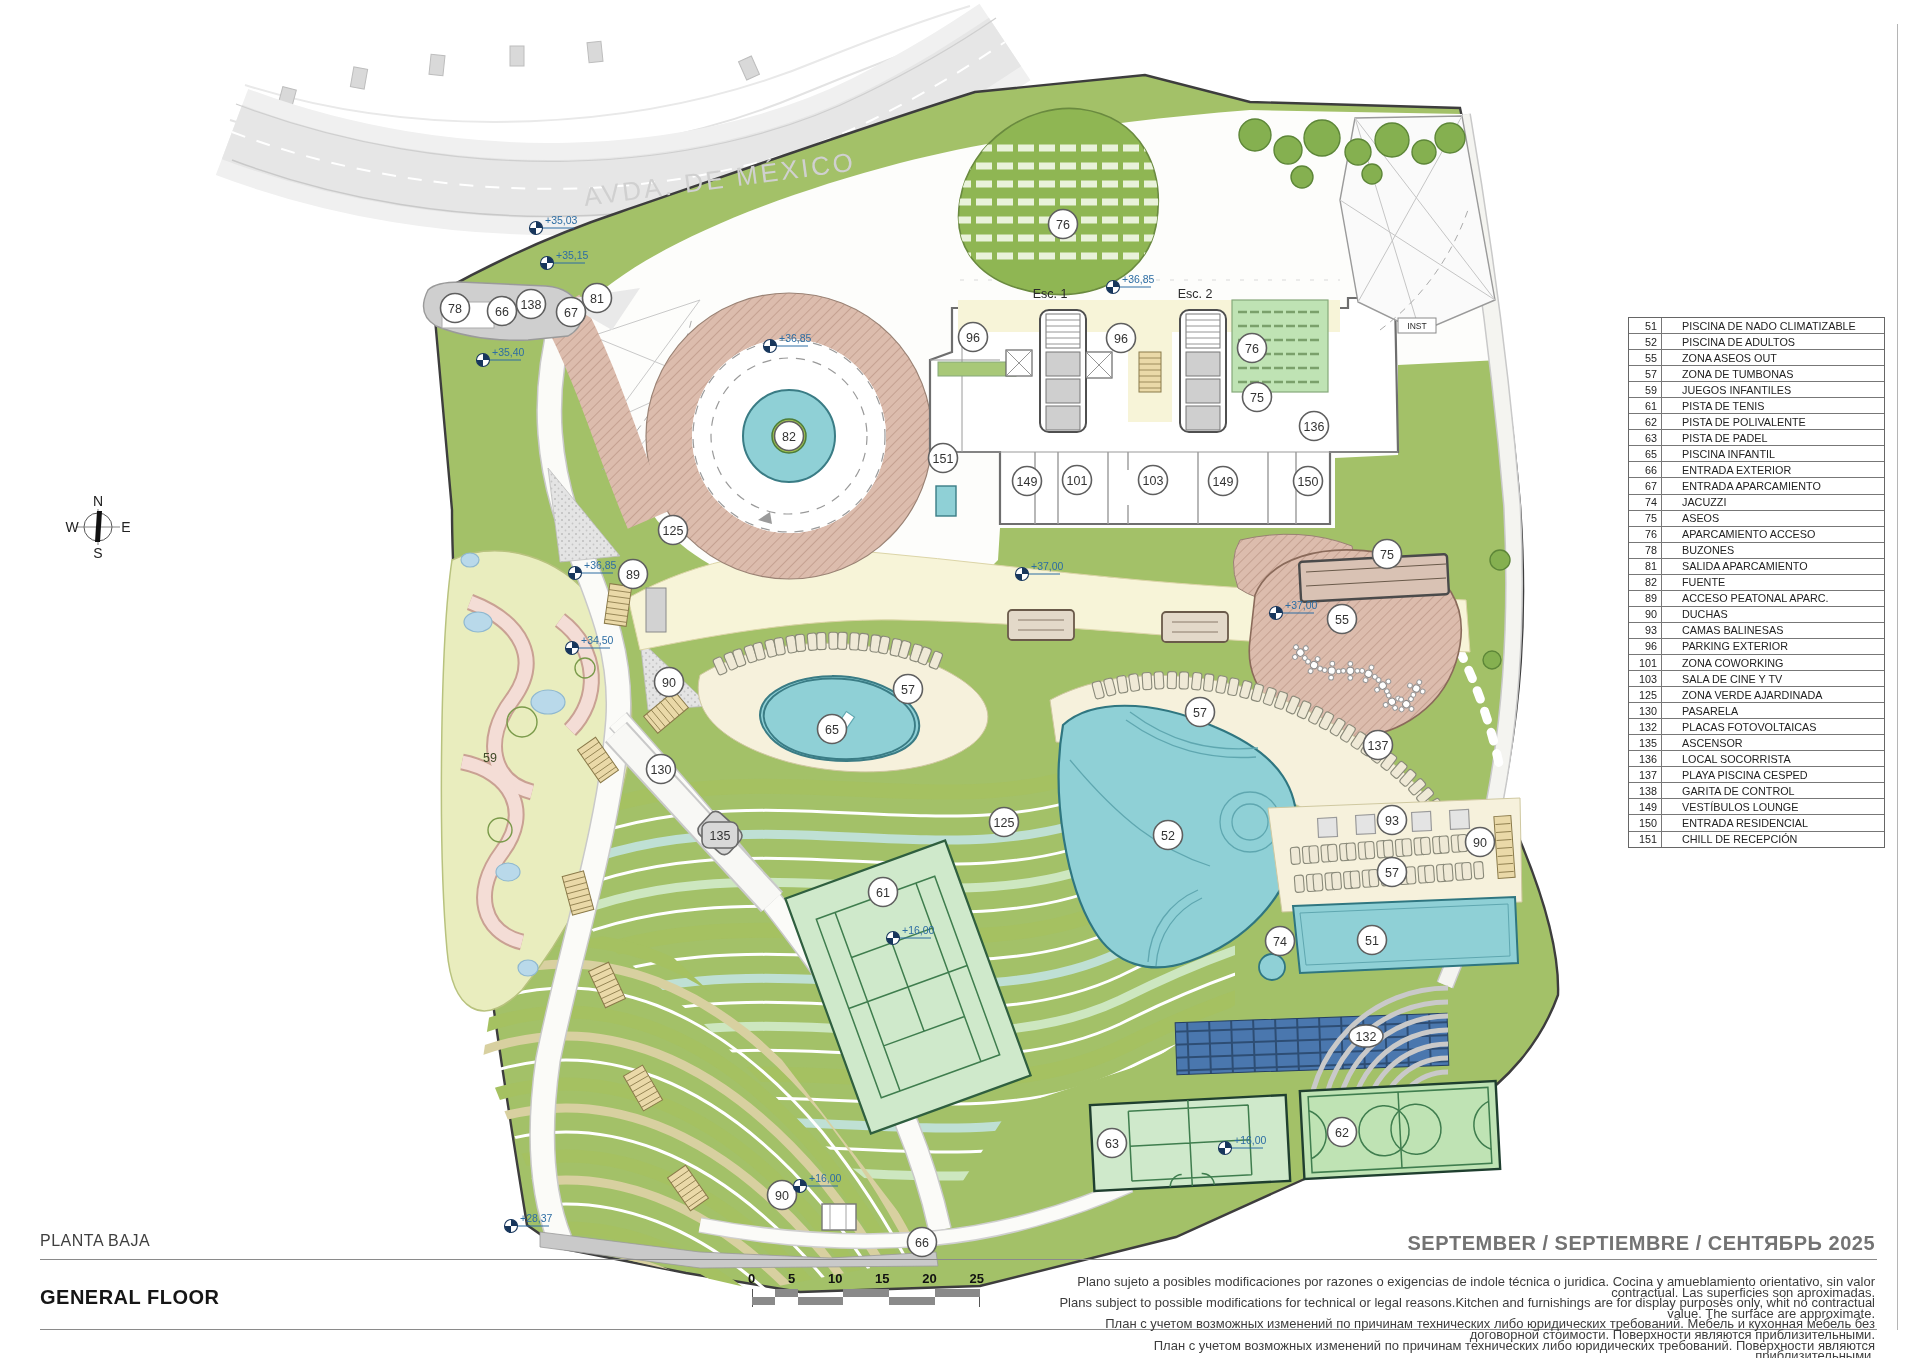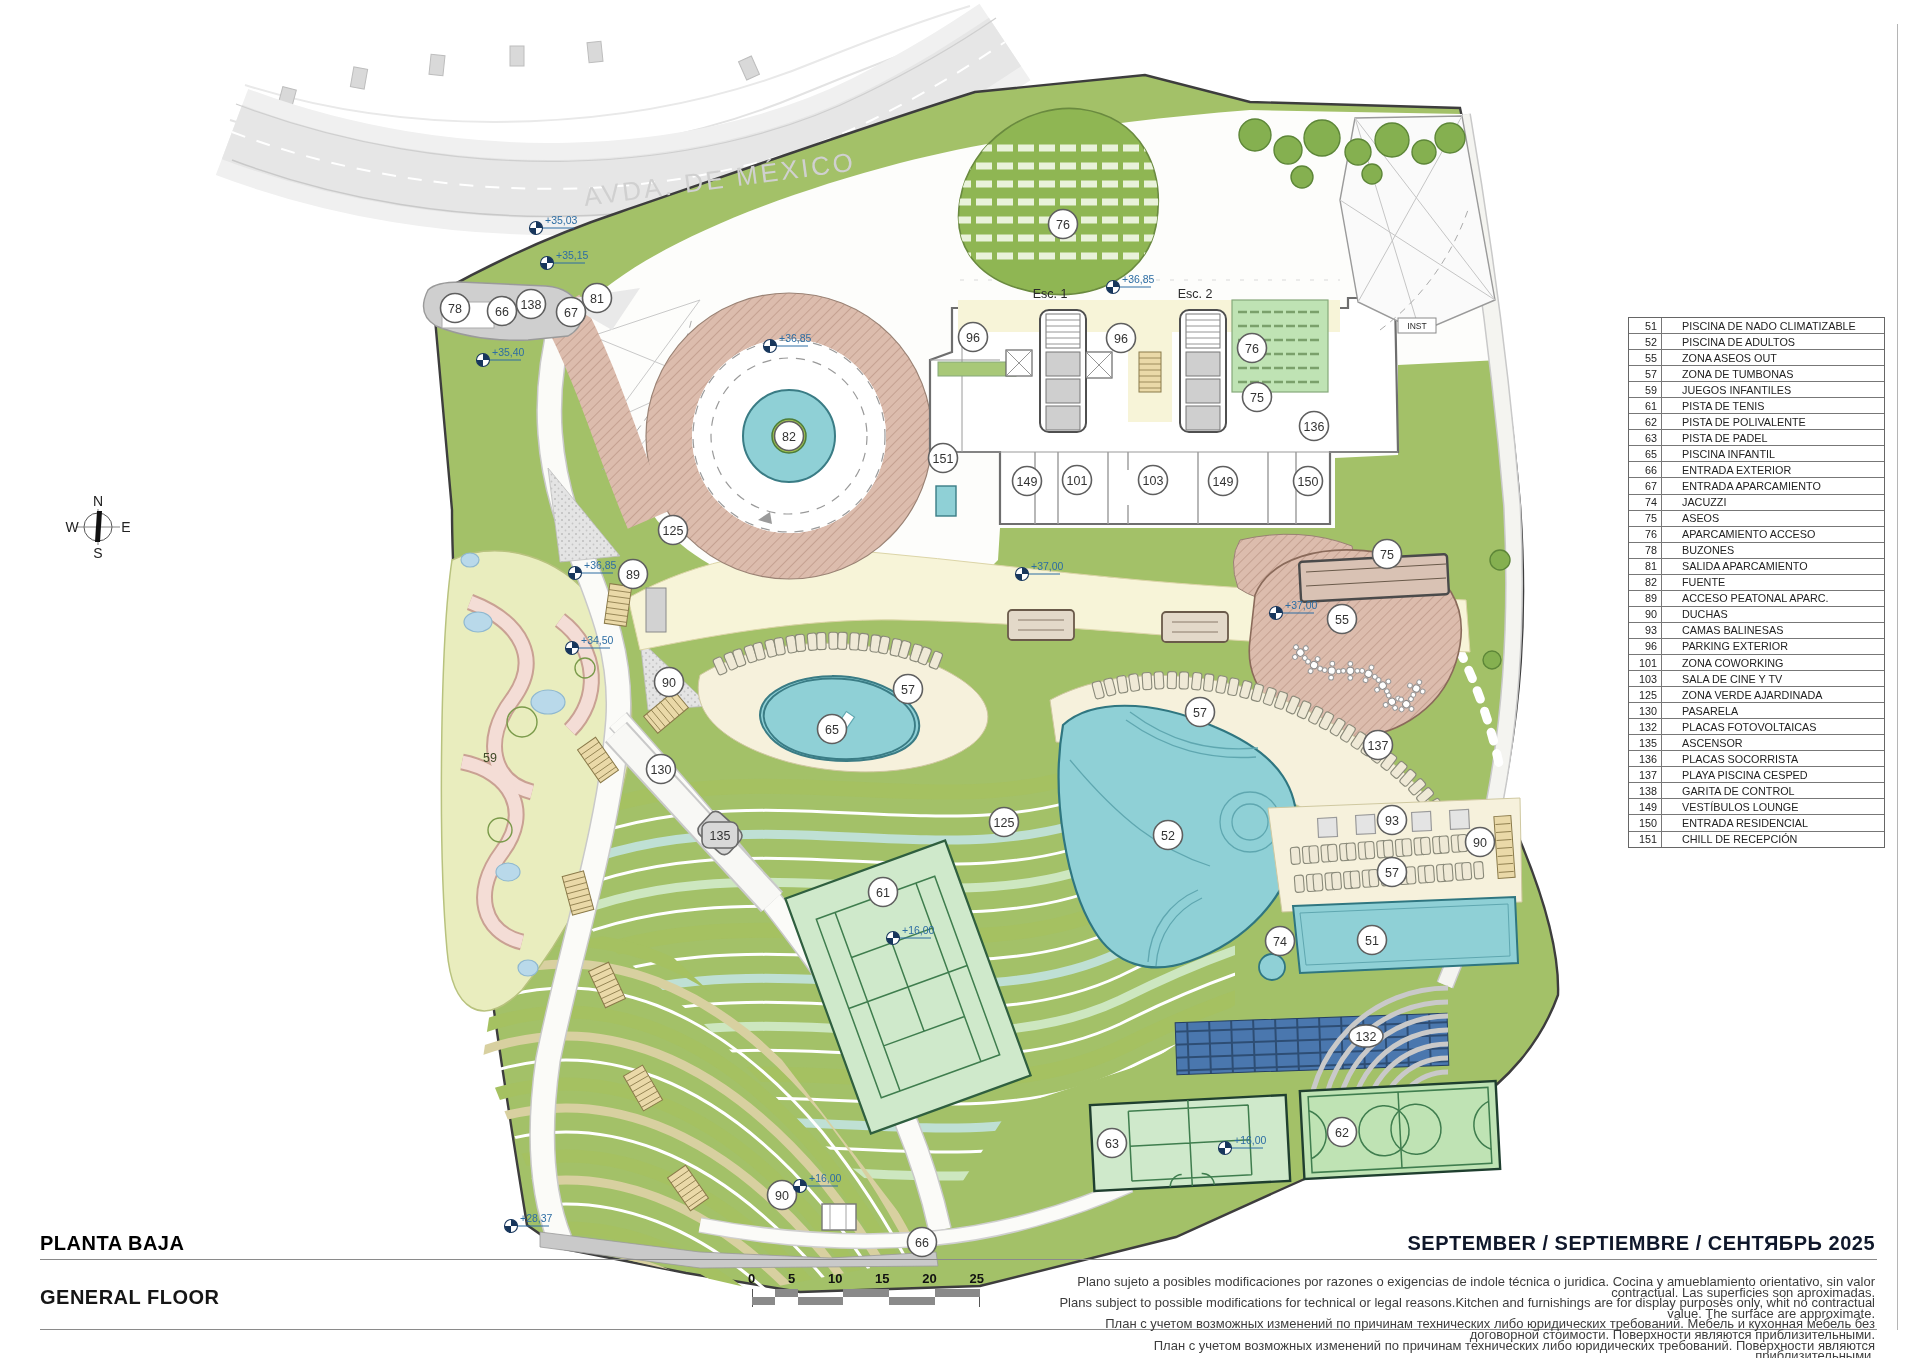--- a/index.html
+++ b/index.html
@@ -10,23 +10,23 @@
   #legend{position:absolute;left:1628px;top:317px;width:257px;border:1px solid #666;background:#fff;box-sizing:border-box;}
   .legend-row{display:grid;grid-template-columns:33px 1fr;border-top:1px solid #777;height:15.05px;align-items:center;font-size:10.8px;color:#222;}
   .legend-row:first-child{border-top:none;}
   .legend-num{text-align:right;padding-right:4px;border-right:1px solid #777;height:100%;display:flex;align-items:center;justify-content:flex-end;box-sizing:border-box;}
   .legend-label{padding-left:4px;white-space:nowrap;overflow:hidden;margin-left:16px;}
   
   .rule{position:absolute;border-top:1.4px solid #8a8a8a;}
   #rule-mid{left:40px;top:1259px;width:1837px;}
   #rule-bottom{left:40px;top:1329px;width:1837px;}
   #frame-right{position:absolute;left:1897px;top:24px;height:1306px;border-left:1px solid #b5b5b5;}
-  #title-es{position:absolute;left:40px;top:1232px;font-size:20px;font-weight:bold;color:#000000;letter-spacing:.5px;}
+  #title-es{position:absolute;left:40px;top:1232px;font-size:16px;font-weight:normal;color:#404040;letter-spacing:.5px;}
   #title-en{position:absolute;left:40px;top:1266px;font-size:20px;font-weight:bold;color:#151515;letter-spacing:.5px;margin-top:20px;}
-  #date-block{position:absolute;right:45px;top:1232px;font-size:20px;font-weight:600;color:#0f172a;letter-spacing:.5px;}
+  #date-block{position:absolute;right:45px;top:1232px;font-size:20px;font-weight:600;color:#737373;letter-spacing:.5px;}
   #disclaimer{position:absolute;right:45px;top:1277px;width:830px;font-size:13px;line-height:10.6px;color:#3d3d3d;text-align:right;}
   
   #scalebar{position:absolute;left:748px;top:1271px;width:236px;}
   #scale-nums{display:flex;justify-content:space-between;font-size:13px;font-weight:bold;color:#111;width:236px;margin-bottom:3px;}
   #scale-blocks{position:relative;height:18px;width:228px;margin-left:4px;}
   #scale-blocks .blk{position:absolute;height:8px;background:#8a8a8a;}
   #scale-blocks .tick{position:absolute;width:1px;height:18px;background:#555;top:0;}
 </style>
 </head>
 <body>
@@ -831,21 +831,21 @@
     <div class="legend-row">
       <div class="legend-num">132</div>
       <div class="legend-label">PLACAS FOTOVOLTAICAS</div>
     </div>
     <div class="legend-row">
       <div class="legend-num">135</div>
       <div class="legend-label">ASCENSOR</div>
     </div>
     <div class="legend-row">
       <div class="legend-num">136</div>
-      <div class="legend-label">PLACAS SOCORRISTA</div>
+      <div class="legend-label">LOCAL SOCORRISTA</div>
     </div>
     <div class="legend-row">
       <div class="legend-num">137</div>
       <div class="legend-label">PLAYA PISCINA CESPED</div>
     </div>
     <div class="legend-row">
       <div class="legend-num">138</div>
       <div class="legend-label">GARITA DE CONTROL</div>
     </div>
     <div class="legend-row">

